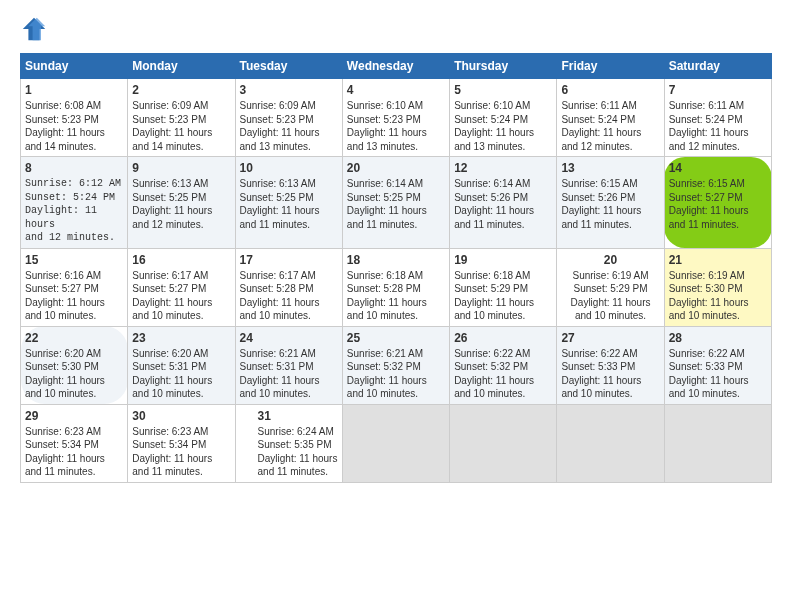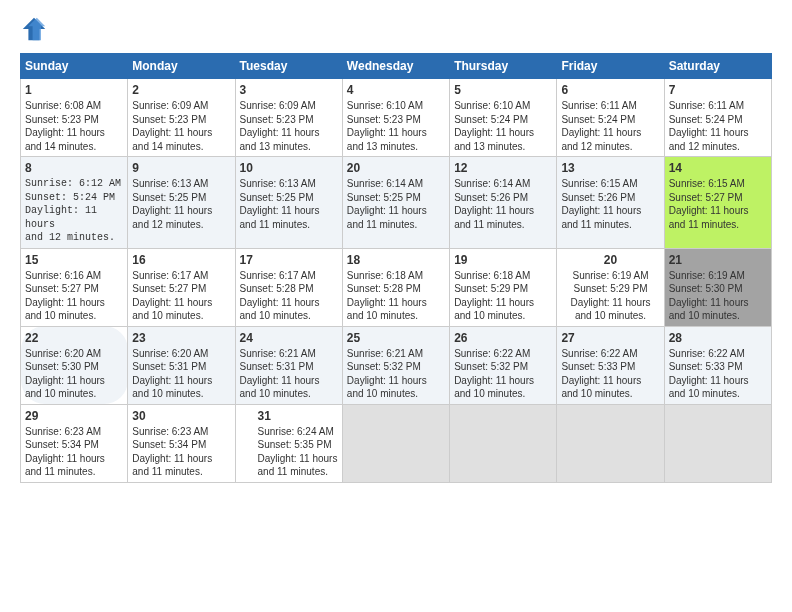--- a/index.html
+++ b/index.html
@@ -215,21 +215,21 @@
 Daylight: 11 hours
 and 11 minutes.</div>
           </td>
           <td style="background-color: rgb(240, 244, 248);">
             <span class="day-number">13</span>
             <div class="day-info" style="white-space: pre-line;">Sunrise: 6:15 AM
 Sunset: 5:26 PM
 Daylight: 11 hours
 and 11 minutes.</div>
           </td>
-          <td style="background-color: #bef264;">
+          <td style="background-color: #84cc16; border-radius: 21px;">
             <span class="day-number">14</span>
             <div class="day-info" style="white-space: pre-line;">Sunrise: 6:15 AM
 Sunset: 5:27 PM
 Daylight: 11 hours
 and 11 minutes.</div>
           </td>
         </tr>
         <tr>
           <td style="background-color: rgb(255, 255, 255);">
             <span class="day-number">15</span>
@@ -266,21 +266,21 @@
 Daylight: 11 hours
 and 10 minutes.</div>
           </td>
           <td style="background-color: rgb(255, 255, 255); text-align: center;">
             <span class="day-number">20</span>
             <div class="day-info" style="white-space: pre-line;">Sunrise: 6:19 AM
 Sunset: 5:29 PM
 Daylight: 11 hours
 and 10 minutes.</div>
           </td>
-          <td style="background-color: #a3a3a3;">
+          <td style="background-color: #fef9c3;">
             <span class="day-number">21</span>
             <div class="day-info" style="white-space: pre-line;">Sunrise: 6:19 AM
 Sunset: 5:30 PM
 Daylight: 11 hours
 and 10 minutes.</div>
           </td>
         </tr>
         <tr>
           <td style="background-color: rgb(240, 244, 248); border-radius: 24px;">
             <span class="day-number">22</span>

